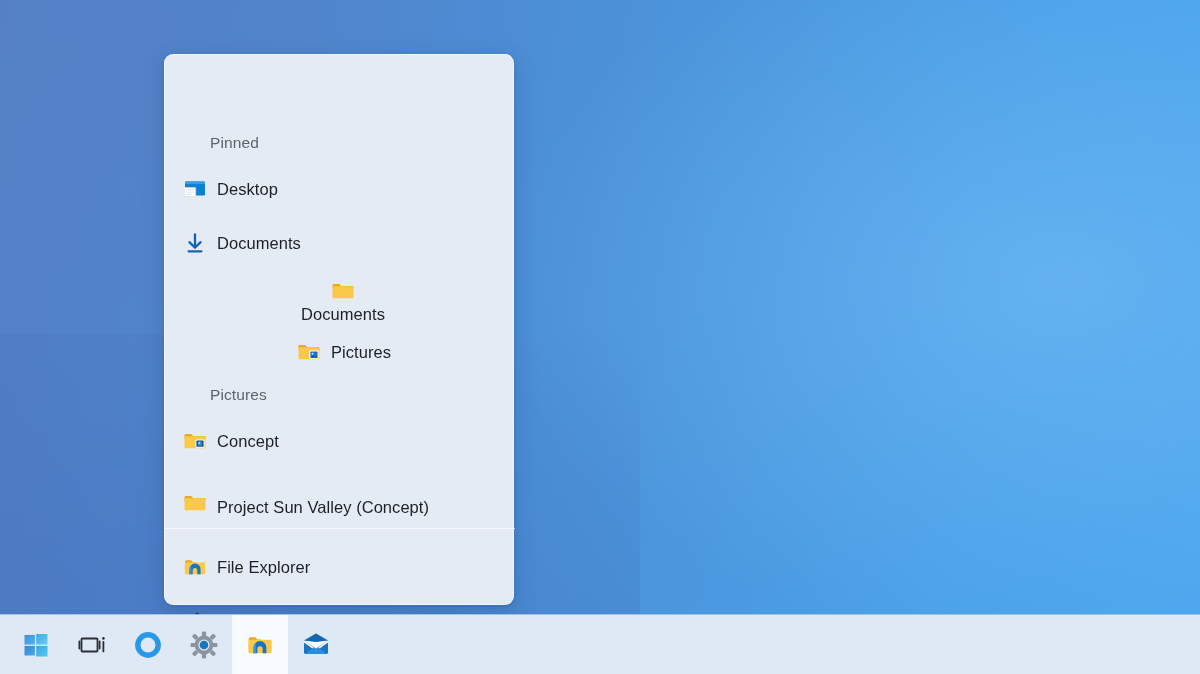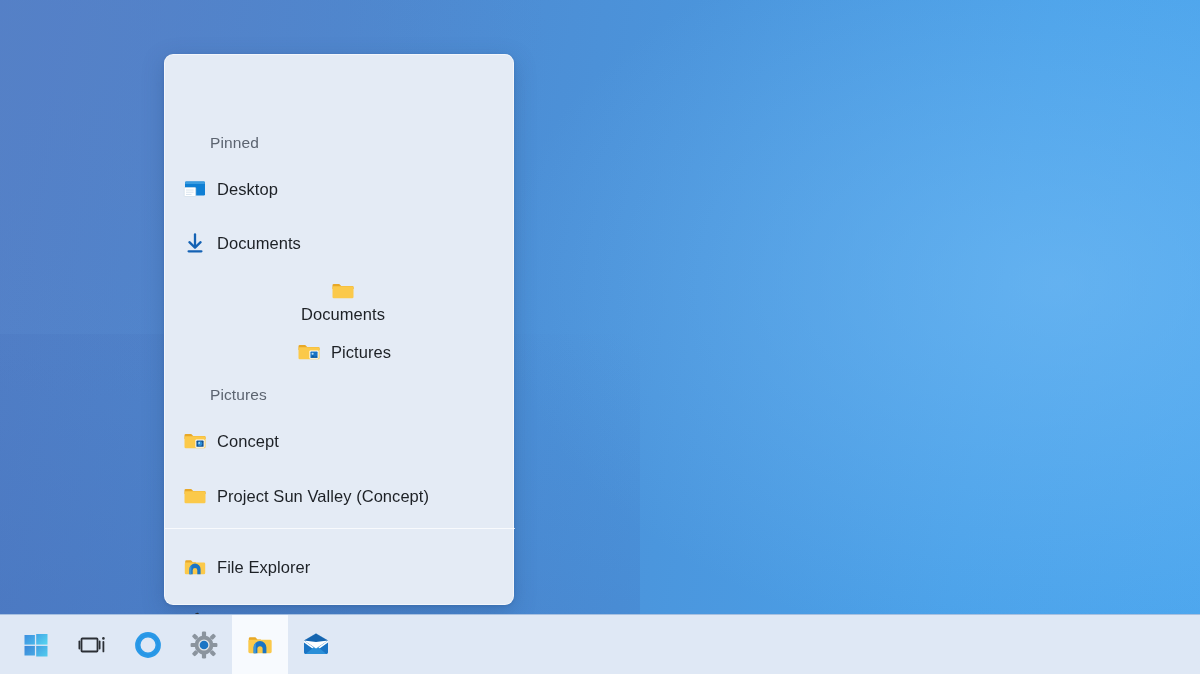--- a/index.html
+++ b/index.html
@@ -85,21 +85,21 @@
     flex: 0 0 28px;
   }
   .icon-slot svg { display: block; width: 28px; height: 28px; }
 
   
   #item-desktop   { top: 113px; }
   #item-downloads { top: 167px; }
   #item-documents { top: 222px; flex-direction: column; }
   #item-pictures  { top: 276px; justify-content: center; }
   #item-videos    { top: 365px; }
-  #item-project   { top: 420px; }
+  #item-project   { top: 420px; align-items: flex-end; }
   #item-fileexp   { top: 491px; }
   #item-unpin     { top: 545px; }
 
   #menu-separator {
     position: absolute;
     left: 0;
     top: 473px;
     width: 350px;
     height: 1px;
     background: rgba(255,255,255,0.75);

